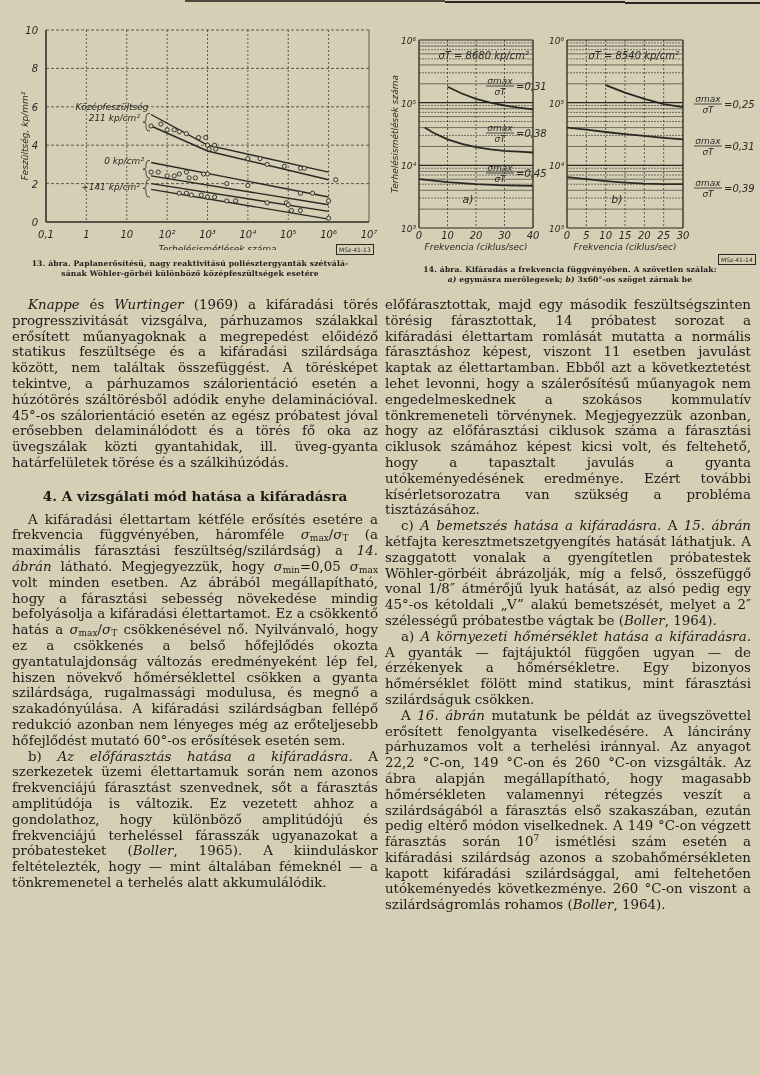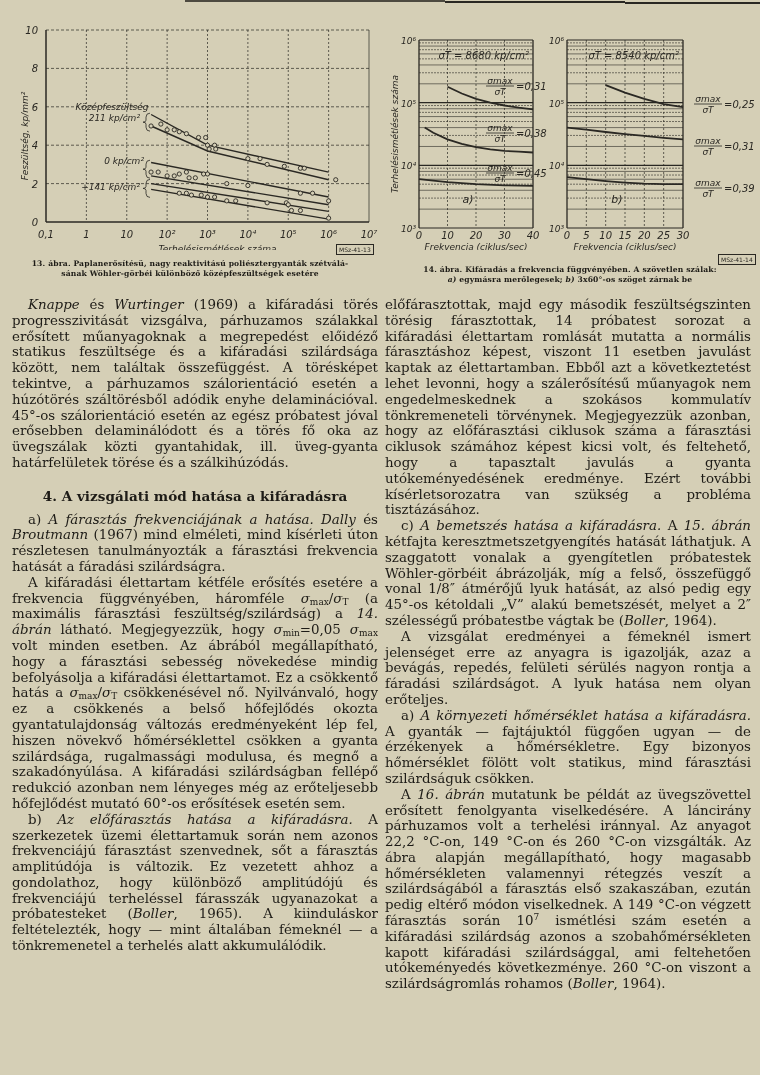--- a/index.html
+++ b/index.html
@@ -280,24 +280,22 @@
   <div class="ref-box" style="left:338px;top:254px">MSz-41-14</div>
   <div class="caption" style="left:0;top:265px;width:380px">
     <div>14. ábra. Kifáradás a frekvencia függvényében. A szövetlen szálak:</div>
     <div><i>a)</i><span> egymásra merőlegesek; </span><i>b)</i><span> 3x60°-os szöget zárnak be</span></div>
   </div>
 </div>
 
 <div class="col" style="left:12px">
   <p><i>Knappe</i><span> és </span><i>Wurtinger</i><span> (1969) a kifáradási törés progresszivitását vizsgálva, párhuzamos szálakkal erősített műanyagoknak a megrepedést előidéző statikus feszültsége és a kifáradási szilárdsága között, nem találtak összefüggést. A törésképet tekintve, a párhuzamos szálorientáció esetén a húzótörés száltörésből adódik enyhe delaminációval. 45°-os szálorientáció esetén az egész próbatest jóval erősebben delaminálódott és a törés fő oka az üvegszálak közti gyantahidak, ill. üveg-gyanta határfelületek törése és a szálkihúzódás.</span></p>
   <h3 style="margin-top:18px;margin-bottom:7px">4. A vizsgálati mód hatása a kifáradásra</h3>
-  <p><span>a) </span><i>A fárasztás frekvenciájának a hatása.</i> <i>Dally</i><span> és </span><i>Broutmann</i><span> (1967) mind elméleti, mind kísérleti úton részletesen tanulmányozták a fárasztási frekvencia hatását a fáradási szilárdságra.</span></p>
   <p><span>A kifáradási élettartam kétféle erősítés esetére a frekvencia függvényében, háromféle </span><i>σ</i><sub>max</sub>/<i>σ</i><sub>T</sub><span> (a maximális fárasztási feszültség/szilárdság) a </span><i>14. ábrán</i><span> látható. Megjegyezzük, hogy </span><i>σ</i><sub>min</sub><span>=0,05 </span><i>σ</i><sub>max</sub><span> volt minden esetben. Az ábrából megállapítható, hogy a fárasztási sebesség növekedése mindig befolyásolja a kifáradási élettartamot. Ez a csökkentő hatás a </span><i>σ</i><sub>max</sub>/<i>σ</i><sub>T</sub><span> csökkenésével nő. Nyilvánvaló, hogy ez a csökkenés a belső hőfejlődés okozta gyantatulajdonság változás eredményeként lép fel, hiszen növekvő hőmérséklettel csökken a gyanta szilárdsága, rugalmassági modulusa, és megnő a szakadónyúlása. A kifáradási szilárdságban fellépő redukció azonban nem lényeges még az erőteljesebb hőfejlődést mutató 60°-os erősítések esetén sem.</span></p>
   <p><span>b) </span><i>Az előfárasztás hatása a kifáradásra.</i><span> A szerkezetek üzemi élettartamuk során nem azonos frekvenciájú fárasztást szenvednek, sőt a fárasztás amplitúdója is változik. Ez vezetett ahhoz a gondolathoz, hogy különböző amplitúdójú és frekvenciájú terheléssel fárasszák ugyanazokat a próbatesteket (</span><i>Boller</i><span>, 1965). A kiinduláskor feltételezték, hogy — mint általában fémeknél — a tönkremenetel a terhelés alatt akkumulálódik.</span></p>
 </div>
 
 <div class="col" style="left:385px">
   <p class="noindent">előfárasztottak, majd egy második feszültségszinten törésig fárasztottak, 14 próbatest sorozat a kifáradási élettartam romlását mutatta a normális fárasztáshoz képest, viszont 11 esetben javulást kaptak az élettartamban. Ebből azt a következtetést lehet levonni, hogy a szálerősítésű műanyagok nem engedelmeskednek a szokásos kommulatív tönkremeneteli törvénynek. Megjegyezzük azonban, hogy az előfárasztási ciklusok száma a fárasztási ciklusok számához képest kicsi volt, és feltehető, hogy a tapasztalt javulás a gyanta utókeményedésének eredménye. Ezért további kísérletsorozatra van szükség a probléma tisztázásához.</p>
   <p><span>c) </span><i>A bemetszés hatása a kifáradásra.</i><span> A </span><i>15. ábrán</i><span> kétfajta keresztmetszetgyengítés hatását láthatjuk. A szaggatott vonalak a gyengítetlen próbatestek Wöhler-görbéit ábrázolják, míg a felső, összefüggő vonal </span><span>1/8″</span><span> átmérőjű lyuk hatását, az alsó pedig egy 45°-os kétoldali „V” alakú bemetszését, melyet a 2″ szélességű próbatestbe vágtak be (</span><i>Boller</i><span>, 1964).</span></p>
-  <p>A vizsgálat eredményei a fémeknél ismert jelenséget erre az anyagra is igazolják, azaz a bevágás, repedés, felületi sérülés nagyon rontja a fáradási szilárdságot. A lyuk hatása nem olyan erőteljes.</p>
-  <p><span>a) </span><i>A környezeti hőmérséklet hatása a kifáradásra.</i><span> A gyanták — fajtájuktól függően ugyan — de érzékenyek a hőmérsékletre. Egy bizonyos hőmérséklet fölött volt statikus, mind fárasztási szilárdságuk csökken.</span></p>
+  <p><span>a) </span><i>A környezeti hőmérséklet hatása a kifáradásra.</i><span> A gyanták — fajtájuktól függően ugyan — de érzékenyek a hőmérsékletre. Egy bizonyos hőmérséklet fölött mind statikus, mint fárasztási szilárdságuk csökken.</span></p>
   <p><span>A </span><i>16. ábrán</i><span> mutatunk be példát az üvegszövettel erősített fenolgyanta viselkedésére. A láncirány párhuzamos volt a terhelési iránnyal. Az anyagot 22,2 °C-on, 149 °C-on és 260 °C-on vizsgálták. Az ábra alapján megállapítható, hogy magasabb hőmérsékleten valamennyi rétegzés veszít a szilárdságából a fárasztás első szakaszában, ezután pedig eltérő módon viselkednek. A 149 °C-on végzett fárasztás során 10</span><sup>7</sup><span> ismétlési szám esetén a kifáradási szilárdság azonos a szobahőmérsékleten kapott kifáradási szilárdsággal, ami feltehetően utókeményedés következménye. 260 °C-on viszont a szilárdságromlás rohamos (</span><i>Boller</i><span>, 1964).</span></p>
 </div>
 
 </body></html>

